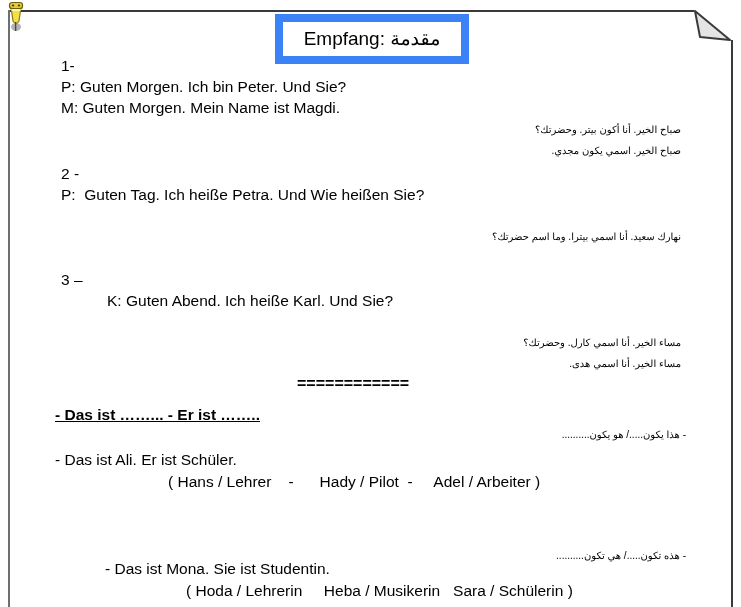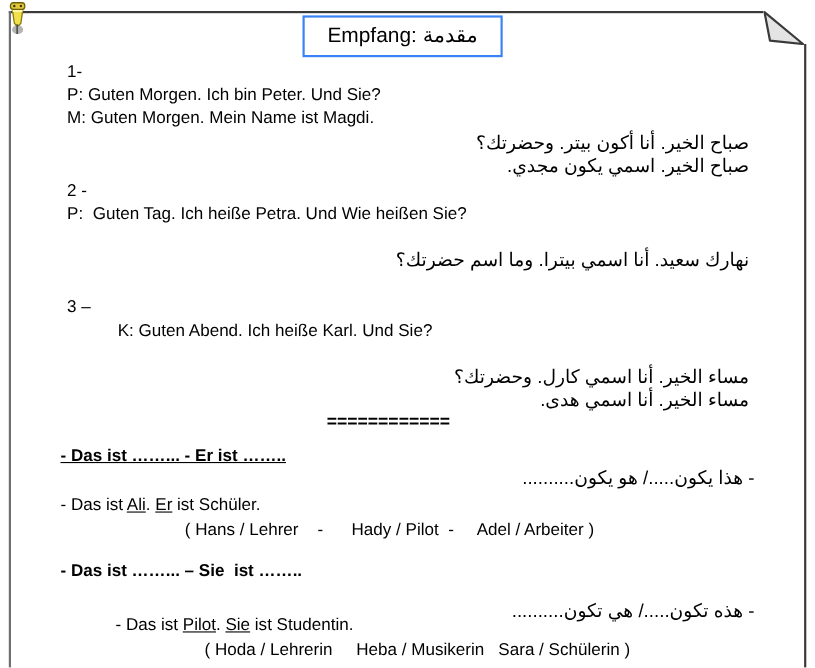--- a/index.html
+++ b/index.html
@@ -63,21 +63,21 @@
   }
   .pushpin svg { display: block; }
 
   
   .title-box {
     position: absolute;
     left: 275px;
     top: 14px;
     width: 178px;
     height: 34px;
-    border: 2px solid #3b82f6;
+    border: 8px solid #3b82f6;
     display: flex;
     align-items: center;
     justify-content: center;
     background: #ffffff;
   }
   .title-text {
     font-size: 19px;
     line-height: 22px;
     direction: rtl;
     unicode-bidi: plaintext;
@@ -88,24 +88,24 @@
   .ln {
     position: absolute;
     white-space: pre;
     font-size: 15.5px;
     line-height: 19px;
   }
   .de { font-size: 15.5px; }
   .ar {
     direction: rtl;
     unicode-bidi: plaintext;
-    font-size: 17px;
+    font-size: 10px;
   }
   .bold { font-weight: bold; }
-  .u { text-decoration: underline; }
+  .u { }
   .eq {
     font-weight: bold;
     letter-spacing: 0px;
     font-size: 16px;
   }
 </style>
 </head>
 <body>
 
 <div id="page">
@@ -151,18 +151,17 @@
   <div class="ln ar" style="right:60px; top:333px;">مساء الخير. أنا اسمي كارل. وحضرتك؟</div>
   <div class="ln ar" style="right:60px; top:354px;margin-left:32px;">مساء الخير. أنا اسمي هدى.</div>
 
   <div class="ln eq" style="left:297px; top:374px;">============</div>
 
   <div class="ln de bold" style="left:55px; top:405px;text-decoration:underline;">- Das ist ……... - Er ist ……..</div>
   <div class="ln ar" style="right:55px; top:425px;">- هذا يكون...../ هو يكون..........</div>
   <div class="ln de" style="left:55px; top:450px;"><span>- Das ist </span><span class="u">Ali</span><span>. </span><span class="u">Er</span><span> ist Schüler.</span></div>
   <div class="ln de" style="left:168px; top:472px;">( Hans / Lehrer    -      Hady / Pilot  -     Adel / Arbeiter )</div>
 
-  <div class="ln de bold" style="left:55px; top:510px;">- Das ist ……... – Sie  ist ……..</div>
   <div class="ln ar" style="right:55px; top:530px;margin-top:16px;">- هذه تكون...../ هي تكون..........</div>
-  <div class="ln de" style="left:105px; top:559px;"><span>- Das ist </span><span class="u">Pilot</span><span>. </span><span class="u">Sie</span><span> ist Studentin.</span></div>
+  <div class="ln de" style="left:105px; top:559px;"><span>- Das ist </span><span class="u">Mona</span><span>. </span><span class="u">Sie</span><span> ist Studentin.</span></div>
   <div class="ln de" style="left:186px; top:581px;">( Hoda / Lehrerin     Heba / Musikerin   Sara / Schülerin )</div>
 
 </div>
 
 </body></html>

